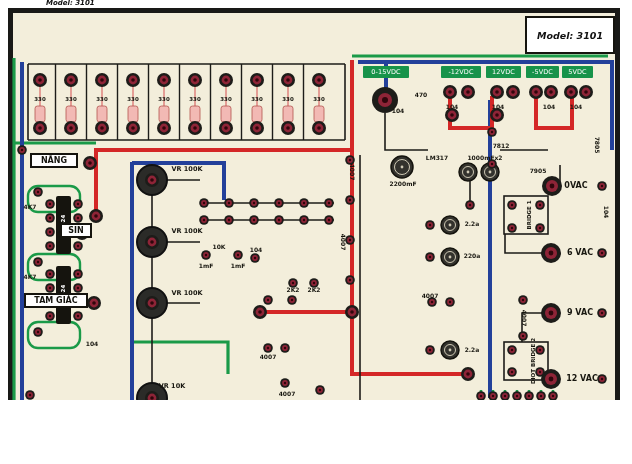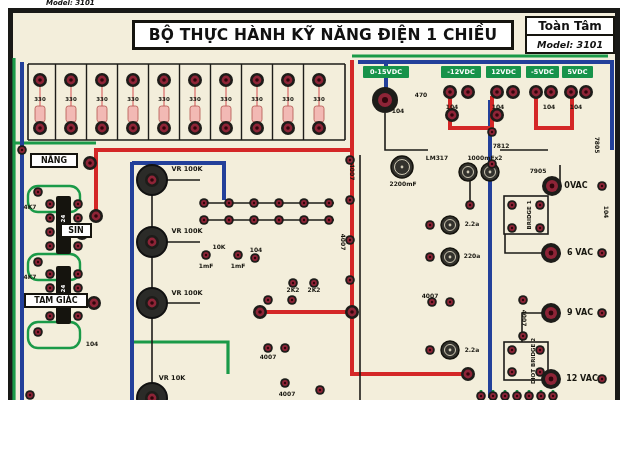--- a/index.html
+++ b/index.html
@@ -8,21 +8,21 @@
   #board{position:absolute;left:8px;top:8px;width:612px;height:444px;background:#f3eedb;border:5px solid #191917;z-index:1}
   #traces{position:absolute;left:0;top:0;z-index:2}
   .lbl{position:absolute;color:#17160f;white-space:nowrap;line-height:1;z-index:5}
   .silk{font-size:6px;font-weight:700}
   .s330{font-size:5.5px;font-weight:700}
   .vr{font-size:6.5px;font-weight:700}
   .vac{font-size:8px;font-weight:800}
   .term{font-size:5px;font-weight:700}
   .brg{font-size:5.5px;font-weight:700}
   .icv{font-size:5.5px;font-weight:700;color:#fff}
-  .pwr{position:absolute;background:#17934a;color:#fff;font-size:6.5px;font-weight:700;display:flex;align-items:center;justify-content:center;height:12px;z-index:5;border-radius:1px;letter-spacing:.1px}
+  .pwr{position:absolute;background:#17934a;color:#fff;font-size:6.5px;font-weight:400;display:flex;align-items:center;justify-content:center;height:12px;z-index:5;border-radius:1px;letter-spacing:.1px}
   .wav{position:absolute;background:#fff;border:2px solid #15140e;color:#15140e;font-weight:700;font-size:8px;display:flex;align-items:center;justify-content:center;height:15px;z-index:5}
   #titlebox{position:absolute;left:132px;top:20px;width:382px;height:30px;background:#fff;border:3px solid #15140e;display:flex;align-items:center;justify-content:center;font-size:15.5px;font-weight:700;color:#111;z-index:6;letter-spacing:.2px}
   #brandbox{position:absolute;left:525px;top:16px;width:90px;height:38px;background:#fff;border:2px solid #15140e;z-index:6;display:flex;flex-direction:column}
   #brandname{flex:1;display:flex;align-items:center;justify-content:center;font-size:12px;font-weight:700;border-bottom:2px solid #15140e;color:#111}
   #brandmodel{flex:1;display:flex;align-items:center;justify-content:center;font-size:9.5px;font-weight:700;font-style:italic;color:#111}
   #outermodel{position:absolute;left:46px;top:0px;font-size:7px;font-weight:700;font-style:italic;color:#111;z-index:7}
 </style>
 </head>
 <body>
 
@@ -545,39 +545,37 @@
         <circle cx="541" cy="396" r="4.8" fill="#1d1c19"></circle>
         <circle cx="541" cy="396" r="2.9" fill="#8e2437"></circle>
         <circle cx="541" cy="396" r="1.2" fill="#30060c"></circle>
         <line x1="553" y1="390" x2="553" y2="438" stroke="#1a9a48" stroke-width="2.5"></line>
         <circle cx="553" cy="396" r="4.8" fill="#1d1c19"></circle>
         <circle cx="553" cy="396" r="2.9" fill="#8e2437"></circle>
         <circle cx="553" cy="396" r="1.2" fill="#30060c"></circle>
       </g>
   </svg>
 
-  <div id="titlebox">BỘ THỰC HÀNH KỸ NĂNG ĐIỆN 1 CHIỀU</div>
   <div id="brandbox">
-    <div id="brandname">Toàn Tâm</div>
     <div id="brandmodel">Model: 3101</div>
   </div>
 <span class="lbl s330" style="left: 40px; top: 100px; transform: translate(-50%, -50%) rotate(0deg);">330</span>
     <span class="lbl s330" style="left: 71px; top: 100px; transform: translate(-50%, -50%) rotate(0deg);">330</span>
     <span class="lbl s330" style="left: 102px; top: 100px; transform: translate(-50%, -50%) rotate(0deg);">330</span>
     <span class="lbl s330" style="left: 133px; top: 100px; transform: translate(-50%, -50%) rotate(0deg);">330</span>
     <span class="lbl s330" style="left: 164px; top: 100px; transform: translate(-50%, -50%) rotate(0deg);">330</span>
     <span class="lbl s330" style="left: 195px; top: 100px; transform: translate(-50%, -50%) rotate(0deg);">330</span>
     <span class="lbl s330" style="left: 226px; top: 100px; transform: translate(-50%, -50%) rotate(0deg);">330</span>
     <span class="lbl s330" style="left: 257px; top: 100px; transform: translate(-50%, -50%) rotate(0deg);">330</span>
     <span class="lbl s330" style="left: 288px; top: 100px; transform: translate(-50%, -50%) rotate(0deg);">330</span>
     <span class="lbl s330" style="left: 319px; top: 100px; transform: translate(-50%, -50%) rotate(0deg);">330</span>
     <span class="lbl vr" style="left: 187px; top: 169px; transform: translate(-50%, -50%) rotate(0deg);">VR 100K</span>
     <span class="lbl vr" style="left: 187px; top: 231px; transform: translate(-50%, -50%) rotate(0deg);">VR 100K</span>
     <span class="lbl vr" style="left: 187px; top: 293px; transform: translate(-50%, -50%) rotate(0deg);">VR 100K</span>
-    <span class="lbl vr" style="left: 172px; top: 378px; transform: translate(-50%, -50%) rotate(0deg); text-align: center;">VR 10K</span>
+    <span class="lbl vr" style="left: 172px; top: 386px; transform: translate(-50%, -50%) rotate(0deg); text-align: center;">VR 10K</span>
     <span class="lbl icv" style="left: 63.5px; top: 225px; transform: translate(-50%, -50%) rotate(-90deg);">LM324</span>
     <span class="lbl icv" style="left: 63.5px; top: 295px; transform: translate(-50%, -50%) rotate(-90deg);">LM324</span>
     <div class="pwr" style="left: 363px; top: 66px; width: 46px;">0-15VDC</div>
     <div class="pwr" style="left: 441px; top: 66px; width: 40px;">-12VDC</div>
     <div class="pwr" style="left: 486px; top: 66px; width: 35px;">12VDC</div>
     <div class="pwr" style="left: 526px; top: 66px; width: 33px;">-5VDC</div>
     <div class="pwr" style="left: 562px; top: 66px; width: 31px;">5VDC</div>
     <div class="wav" style="left: 30px; top: 153px; width: 48px;">NĂNG</div>
     <div class="wav" style="left: 60px; top: 223px; width: 32px;">SIN</div>
     <div class="wav" style="left: 24px; top: 293px; width: 64px;">TAM GIÁC</div>

